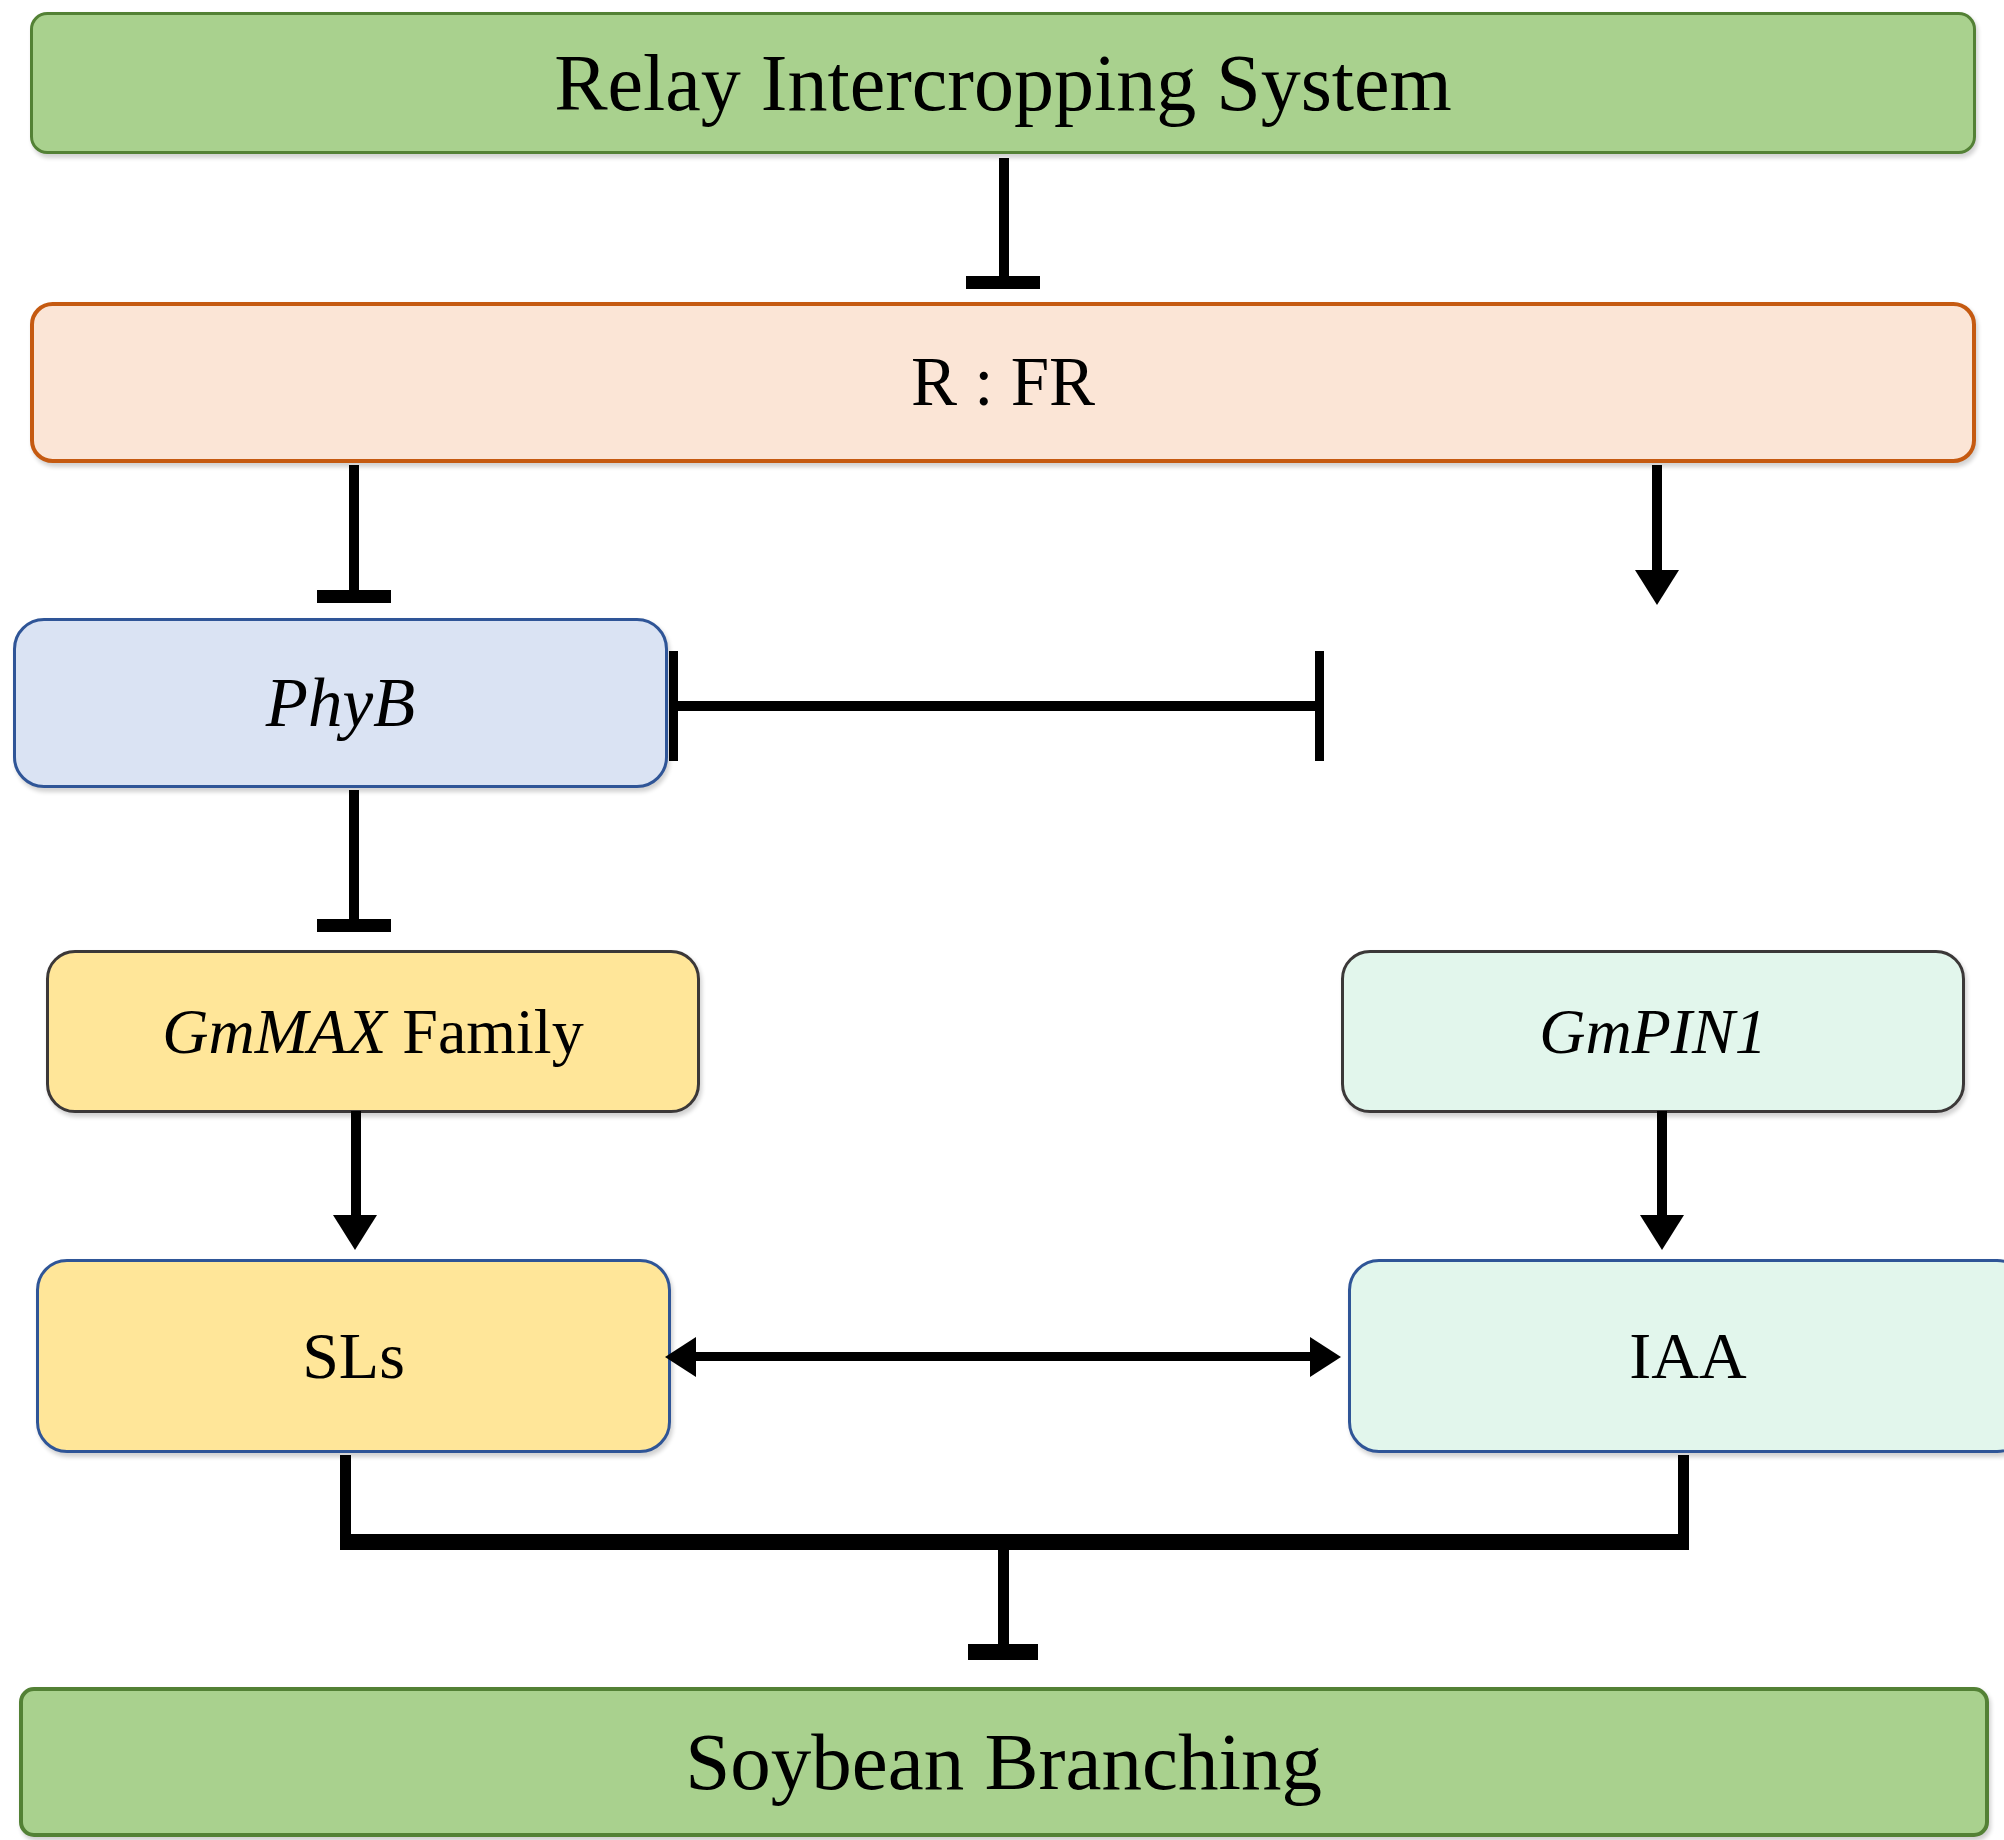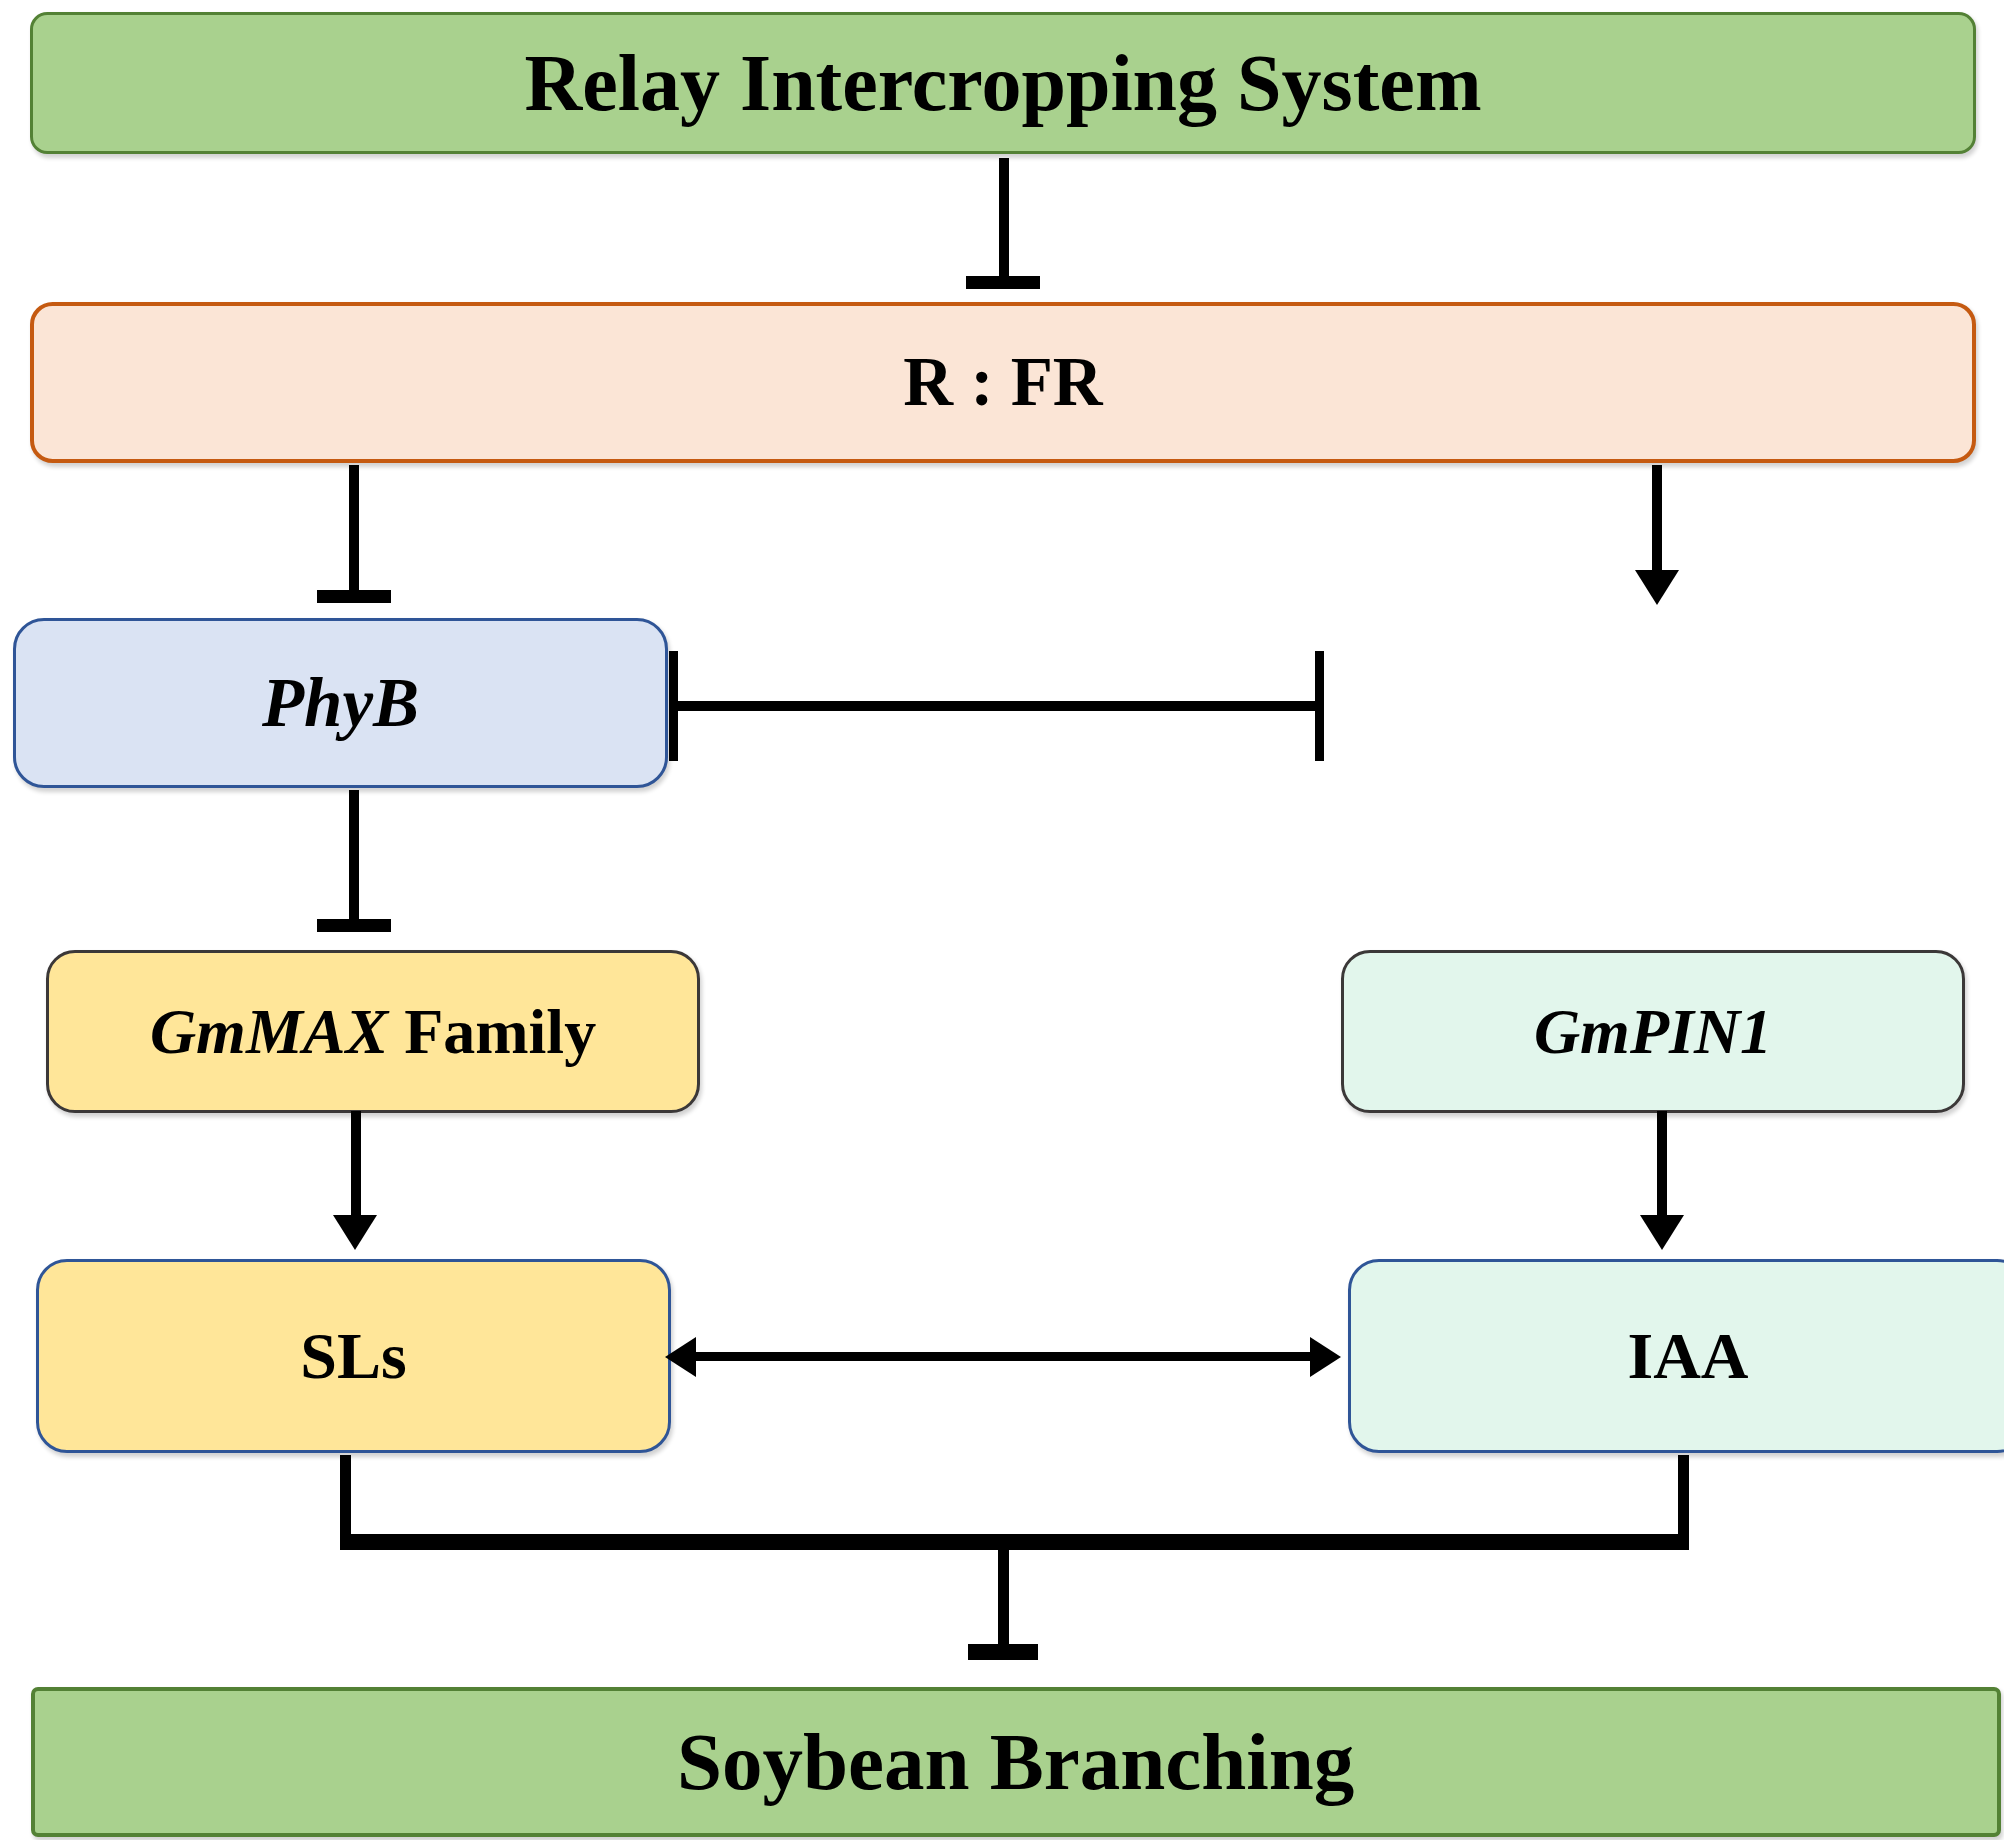--- a/index.html
+++ b/index.html
@@ -5,21 +5,21 @@
   html,body { margin:0; padding:0; background:#ffffff; }
   .canvas {
     position:relative;
     width:2005px; height:1840px;
     background:#ffffff;
     font-family:"Liberation Serif", serif;
   }
   .node {
     position:absolute;
     display:flex; align-items:center; justify-content:center;
-    font-weight:bold; color:#000;
+    font-weight:normal; color:#000;
     box-sizing:border-box;
     text-align:center;
     box-shadow:2px 3.3px 4.6px rgba(0,0,0,0.18);
   }
   .it { font-style:italic; }
 
   
   #ris   { left:30px;   top:12px;   width:1946px; height:142px;
            background:var(--green-fill,#A9D18E); border:3.3px solid var(--green-border,#538135);
            border-radius:17.3px; font-size:80px; }
@@ -39,21 +39,21 @@
            background:var(--mint-fill,#E2F6EC); border:3.3px solid var(--dark-border,#3B3838);
            border-radius:29px; font-size:64px; font-style:italic; }
   #sls   { left:30px;   top:1259px; width:635px;  height:194px;
            background:var(--yellow-fill,#FFE699); border:3.3px solid var(--blue-border,#2F5597);
            border-radius:31px; font-size:66px;margin-left:6px; }
   #iaa   { left:1348px; top:1259px; width:680px;  height:194px;
            background:var(--mint-fill,#E2F6EC); border:3.3px solid var(--blue-border,#2F5597);
            border-radius:31px; font-size:66px; }
   #soy   { left:18.6px;   top:1687px; width:1970px; height:150px;
            background:var(--green-fill,#A9D18E); border:4.6px solid var(--green-border,#538135);
-           border-radius:7px; font-size:81px;margin-left:12px; }
+           border-radius:15px; font-size:81px; }
 
   
   .vline,.hline,.hbar,.vbar {
     position:absolute; background:var(--line,#000000);
   }
   .arrow { position:absolute; width:0; height:0; }
   .arrow.down  { border-left:22px solid transparent; border-right:22px solid transparent;
                  border-top:35px solid var(--line,#000000); }
   .arrow.left  { border-top:20px solid transparent; border-bottom:20px solid transparent;
                  border-right:31px solid var(--line,#000000); }

